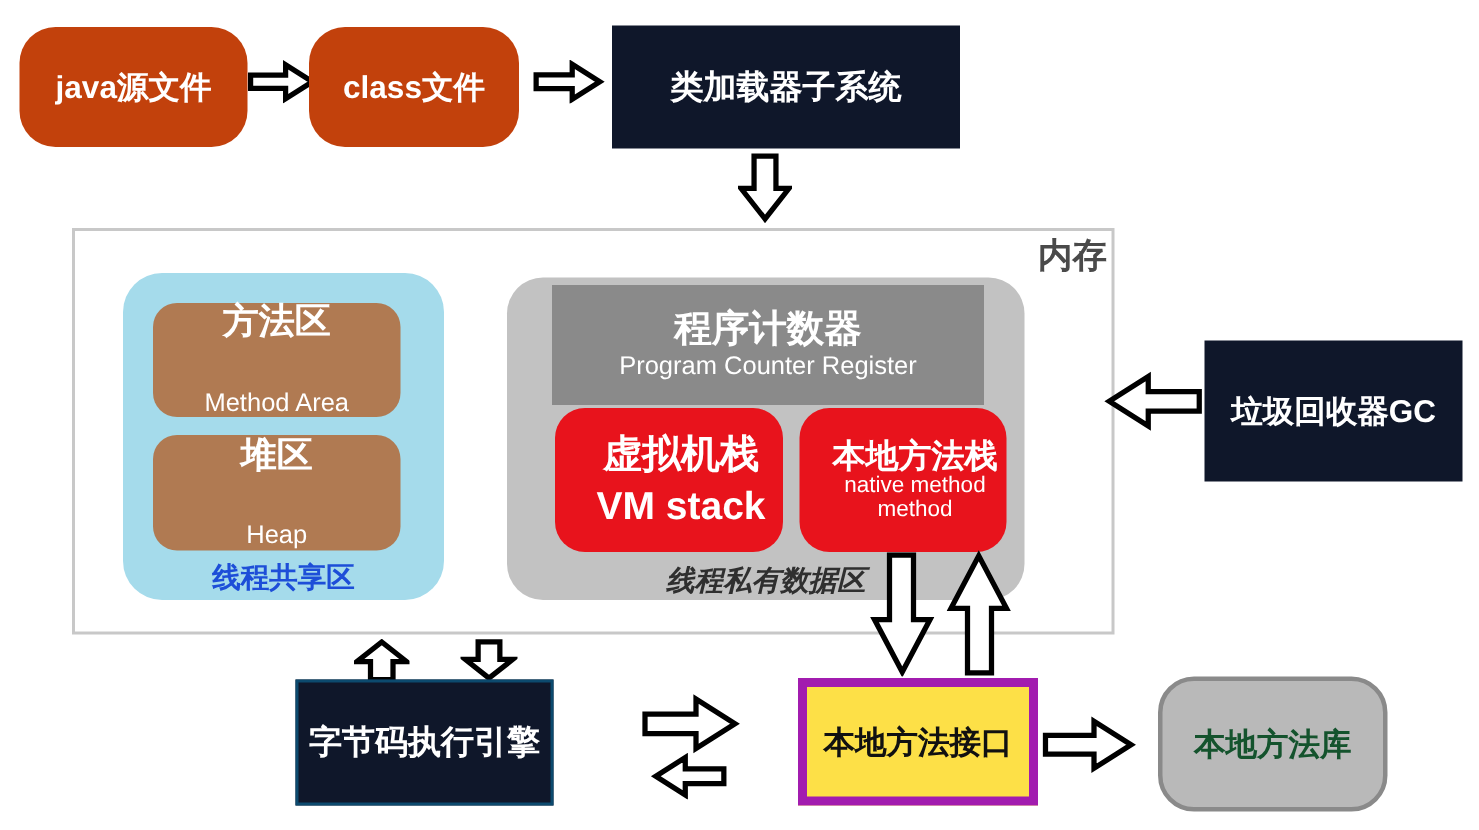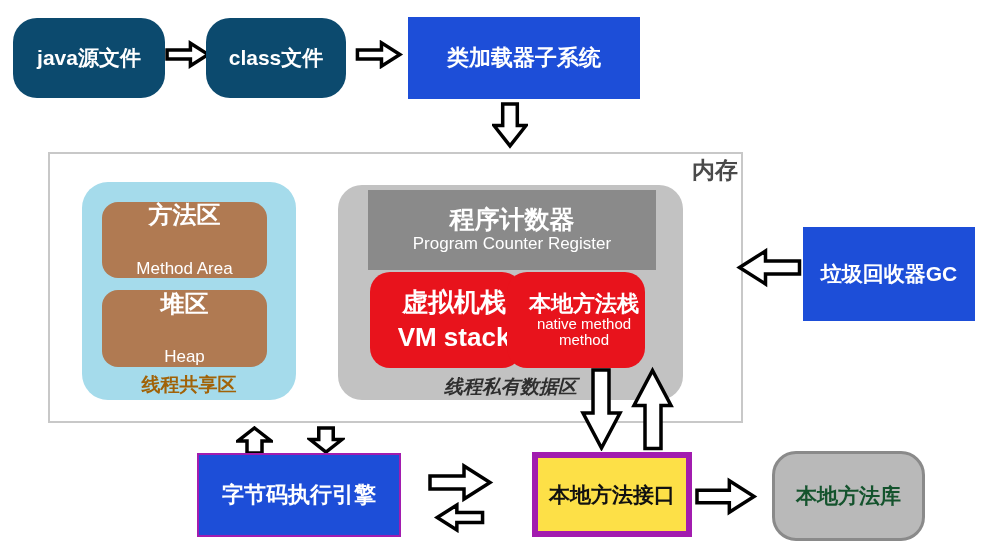--- a/index.html
+++ b/index.html
@@ -2,55 +2,55 @@
 <html><head>
 <meta charset="utf-8">
 <style>
   * { margin:0; padding:0; box-sizing:border-box; }
   body { background:#ffffff; font-family:"Liberation Sans", sans-serif; }
   .canvas { position:relative; width:986px; height:553px; background:#ffffff; overflow:hidden; }
 
   .box { position:absolute; display:flex; flex-direction:column; align-items:center; justify-content:center; text-align:center; }
 
   
-  .gray-pill { background:#0c4a6e; border-radius:24px; color:#ffffff; font-weight:bold; font-size:21px; }
-  .green-box { background:#1d4ed8; color:#ffffff; font-weight:bold; }
+  .gray-pill { background:#c2410c; border-radius:24px; color:#ffffff; font-weight:bold; font-size:21px; }
+  .green-box { background:#0f172a; color:#ffffff; font-weight:bold; }
 
   #box-java   { left:13px;  top:18px;  width:152px; height:80px; }
   #box-class  { left:206px; top:18px;  width:140px; height:80px; }
   #box-loader { left:408px; top:17px;  width:232px; height:82px; font-size:22px; }
 
   
   #memory { position:absolute; left:48px; top:152px; width:695px; height:271px; background:#ffffff; border:2px solid #c8c8c8; }
   #memory-label { position:absolute; right:3px; top:1px; font-size:23px; font-weight:bold; color:#4a4a4a; }
 
   
   #shared { left:82px; top:182px; width:214px; height:218px; background:#a5dbeb; border-radius:26px; }
   .brown-box { background:#b07a52; border-radius:16px; color:#ffffff;gap:30px; }
   #method-area { left:102px; top:202px; width:165px; height:76px; }
   #heap        { left:102px; top:290px; width:165px; height:77px; }
   .zh-big { font-size:24px; font-weight:bold; line-height:1.15; }
   .en-sub { font-size:17px; line-height:1.2; }
-  #shared-label { position:absolute; left:82px; top:372px; width:214px; text-align:center; font-size:19px; font-weight:bold; color:#a16207; }
+  #shared-label { position:absolute; left:82px; top:372px; width:214px; text-align:center; font-size:19px; font-weight:bold; color:#1d4ed8; }
 
   
   #private { left:338px; top:185px; width:345px; height:215px; background:#c2c2c2; border-radius:24px; }
   #pc { left:368px; top:190px; width:288px; height:80px; background:#8a8a8a; color:#ffffff; }
   #pc .zh-big { font-size:25px; }
   .red-box { background:#e8131c; border-radius:20px; color:#ffffff;padding-left:16px; }
   #vm-stack { left:370px; top:272px; width:152px; height:96px; }
   #vm-stack .l { font-size:26px; font-weight:bold; line-height:1.35; }
-  #native-stack { left:507px; top:272px; width:138px; height:96px; }
+  #native-stack { left:533px; top:272px; width:138px; height:96px; }
   #native-stack .zh { font-size:22px; font-weight:bold; line-height:1.1; }
   #native-stack .en { font-size:15px; line-height:1.05; }
   #private-label { position:absolute; left:338px; top:374px; width:345px; text-align:center; font-size:19px; font-weight:bold; color:#2f2f2f;font-style:italic; }
 
   
   #gc-box { left:803px; top:227px; width:172px; height:94px; font-size:21px; }
-  #engine { left:197px; top:453px; width:204px; height:84px; border:2px solid #a21caf; font-size:22px; }
+  #engine { left:197px; top:453px; width:172px; height:84px; border:2px solid #0c4a6e; font-size:22px; }
   #iface  { left:532px; top:452px; width:160px; height:85px; background:#fde047; border:6px solid #a21caf; color:#111111; font-weight:bold; font-size:21px; }
   #library{ left:772px; top:451px; width:153px; height:90px; background:#b9b9b9; border:3px solid #8a8a8a; border-radius:24px; color:#14532d; font-weight:bold; font-size:21px; }
 
   
   .arrow { position:absolute; }
   .arrow polygon { fill:#ffffff; stroke:#000000; stroke-width:3.5; stroke-linejoin:miter; vector-effect:non-scaling-stroke; }
   .rot180 { transform:rotate(180deg); }
 
   #arr-top-1   { left:165px; top:40px;  width:46px; height:29px; }
   #arr-top-2   { left:354px; top:40px;  width:50px; height:29px; }

